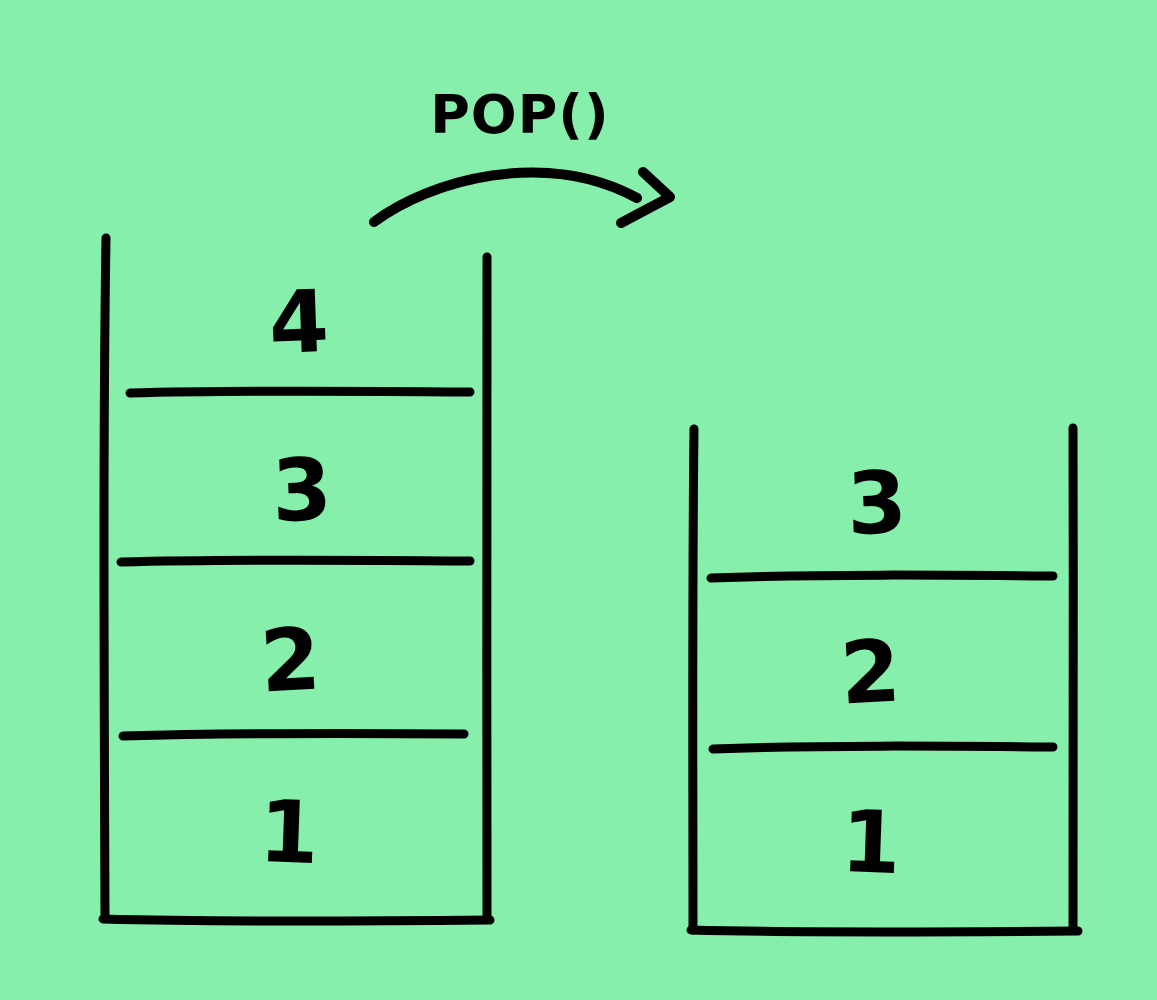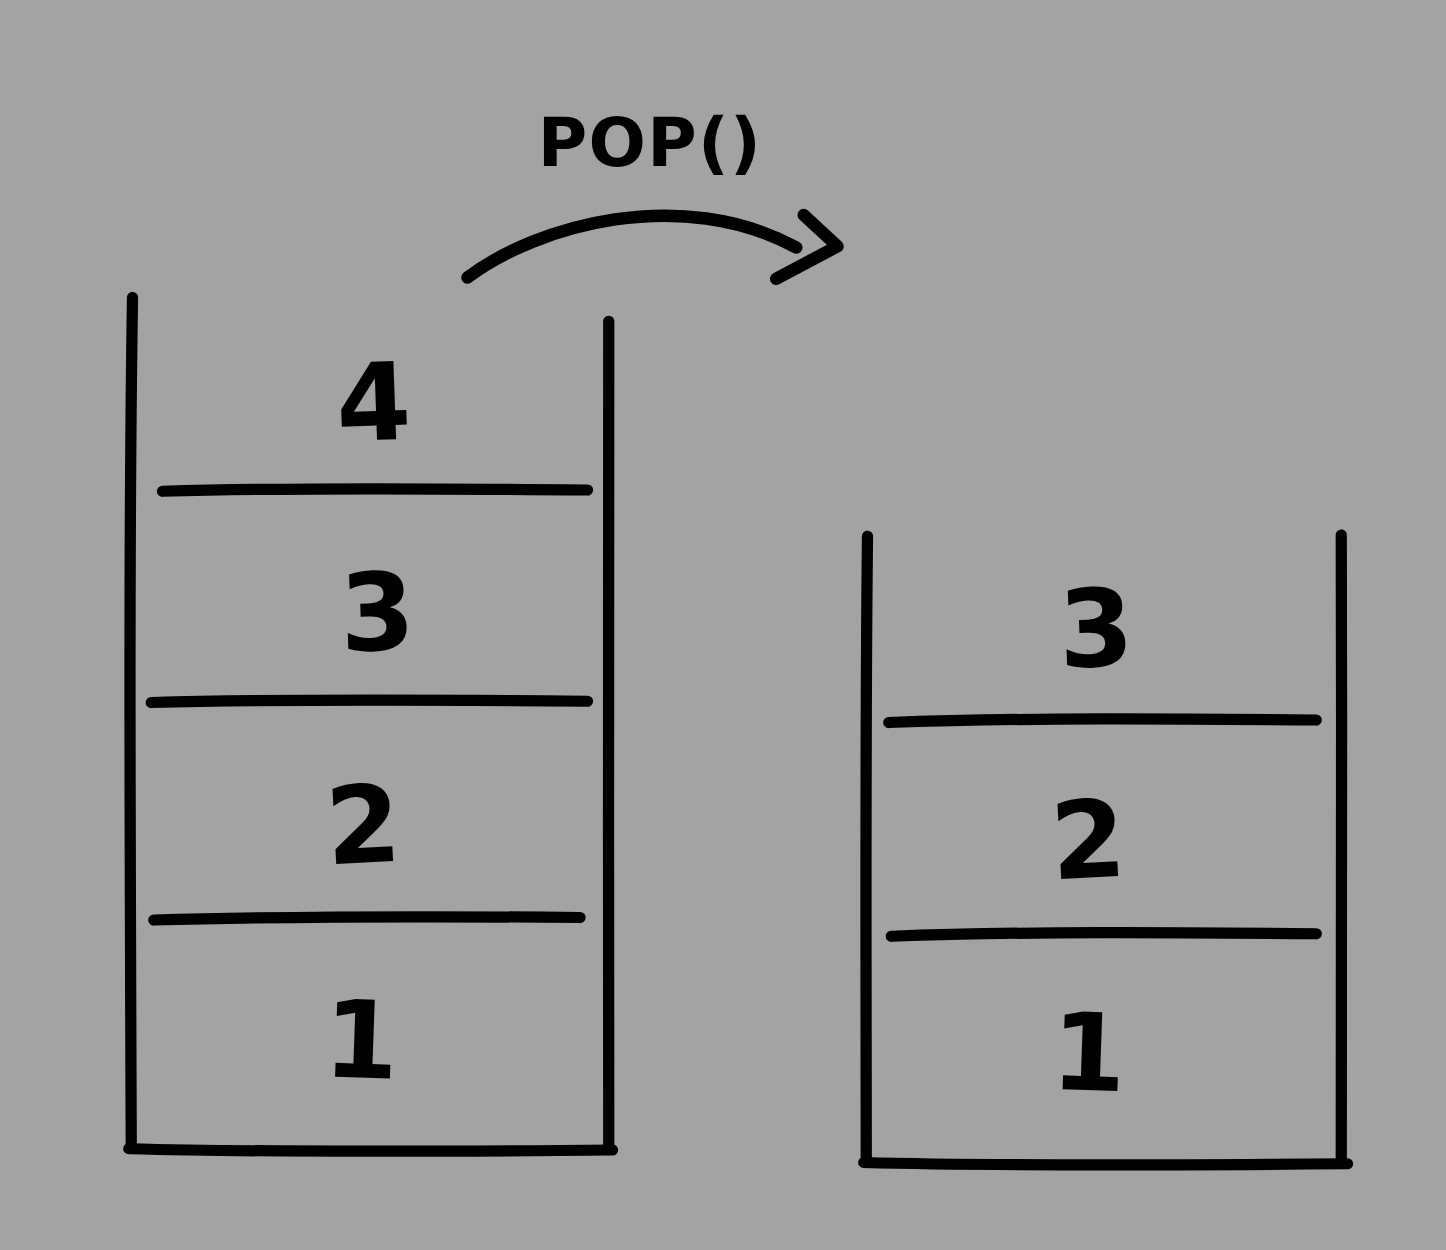--- a/index.html
+++ b/index.html
@@ -4,21 +4,21 @@
 <style>
   html, body {
     margin: 0;
     padding: 0;
     background: #ffffff;
   }
   .canvas {
     position: relative;
     width: 1157px;
     height: 1000px;
-    background: #a3a3a3;
+    background: #86efac;
     font-family: "DejaVu Sans", sans-serif;
     overflow: hidden;
   }
   svg { display: block; }
   .ink-stroke {
     fill: none;
     stroke: #000000;
     stroke-width: 9;
     stroke-linecap: round;
     stroke-linejoin: round;

